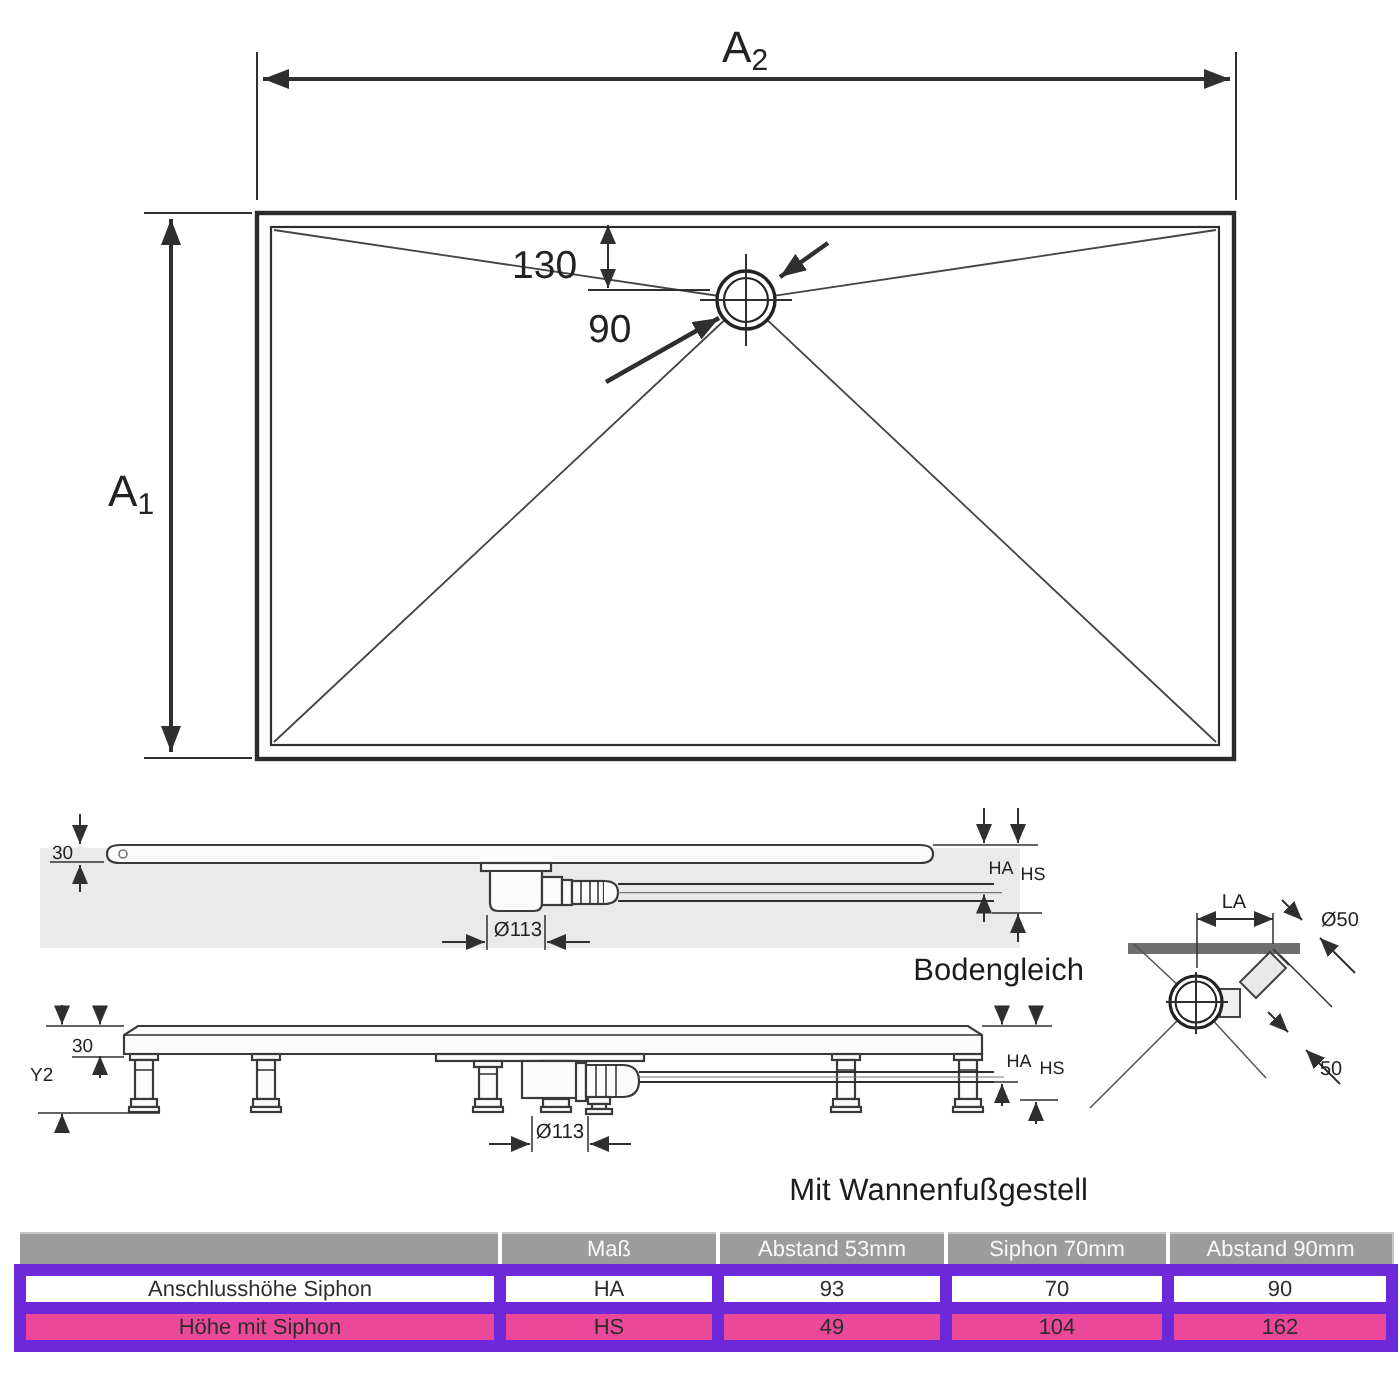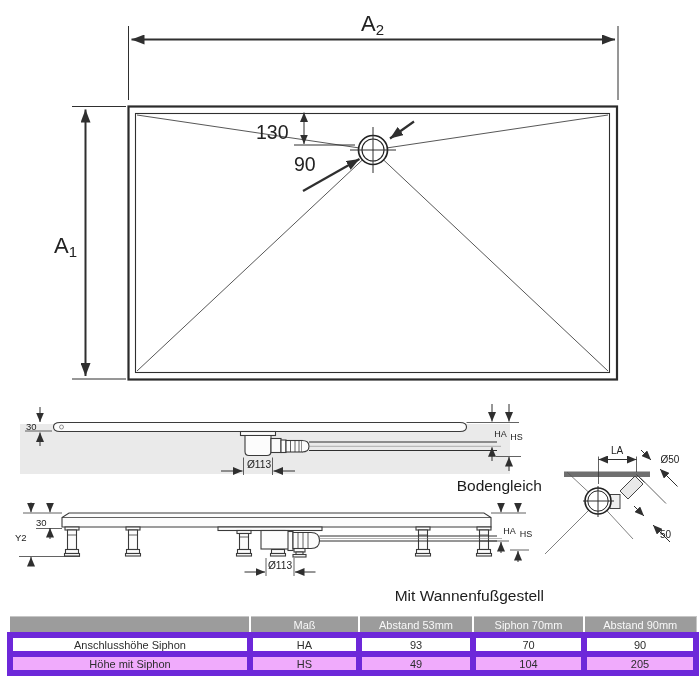--- a/index.html
+++ b/index.html
@@ -16,21 +16,21 @@
   .caption{position:absolute;text-align:right;font-size:15.5px;color:#1c1c1c;}
   
   #spec-table{position:absolute;left:7px;top:616px;width:686px;border-collapse:collapse;
               table-layout:fixed;font-size:11px;color:#2d2d2d;}
   #spec-table th{background:#9c9c9c;color:#f8f8f8;font-weight:normal;height:15px;
                  border:1px solid #c6c6c6;border-left:2px solid #ffffff;padding:0;margin-top:24px;}
   #spec-table th:first-child{border-left:1px solid #9c9c9c;}
   #spec-table td{height:13px;border:6px solid #6d28d9;text-align:center;padding:0 2px;
                  white-space:nowrap;overflow:hidden;}
   #spec-table{border:1px solid #9f9f9f;border-bottom:2px solid #b3b3b3;}
-  #spec-table tr.alt td{background:#f0abfc;}
+  #spec-table tr.alt td{background:#ec4899;}
 </style>
 </head>
 <body>
 
 <div id="stage">
 
   <svg style="left:0;top:0" width="700" height="400" viewBox="0 0 700 400">
     <defs>
       <marker id="pb" markerUnits="userSpaceOnUse" markerWidth="14" markerHeight="10" refX="13" refY="5" orient="auto-start-reverse">
         <path d="M0,0 L13,5 L0,10 Z" fill="#2f2f2f"></path>
@@ -331,18 +331,18 @@
         <td>HA</td>
         <td>93</td>
         <td>70</td>
         <td>90</td>
       </tr>
       <tr class="alt">
         <td>Höhe mit Siphon</td>
         <td>HS</td>
         <td>49</td>
         <td>104</td>
-        <td>205</td>
+        <td>162</td>
       </tr>
     </tbody>
   </table>
 
 </div>
 
 </body></html>

